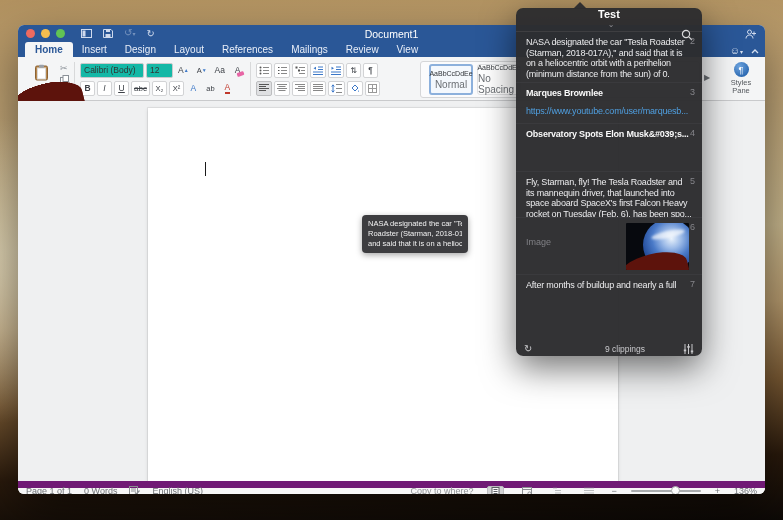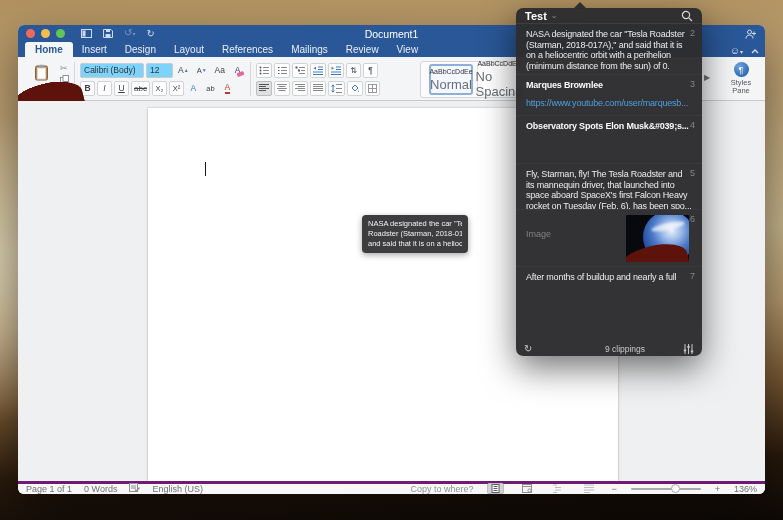--- a/index.html
+++ b/index.html
@@ -30,21 +30,21 @@
   .tabs-right { position:absolute; right:6px; bottom:1px; display:flex; align-items:center; gap:8px; color:#d6e0f0; font-size:10px; }
   
   .ribbon { height:44px; background:#f4f5f6; border-bottom:1px solid #c9cacc; display:flex; align-items:stretch; padding:3px 0 2px 6px; position:relative; }
   .rgroup { display:flex; align-items:center; }
   .rsep { width:1px; background:#d8d9da; margin:2px 5px; }
   .paste-btn { display:flex; flex-direction:column; align-items:center; width:34px; }
   .paste-btn .lbl { font-size:8px; color:#55595e; margin-top:1px; }
   .clip-col { display:flex; flex-direction:column; gap:2px; margin-left:2px; color:#8a9097; }
   .fcol { display:flex; flex-direction:column; gap:3px; justify-content:center; }
   .frow { display:flex; align-items:center; gap:2px; }
-  .combo { background:#7dd3fc; border:1px solid #c9cacc; border-radius:2px; font-size:8.5px; color:#333;
+  .combo { background:#14b8a6; border:1px solid #c9cacc; border-radius:2px; font-size:8.5px; color:#333;
            display:flex; align-items:center; justify-content:space-between; padding:0 3px; height:15px; }
   .combo .car { font-size:6px; color:#777; margin-left:3px; }
   .ibtn { min-width:15px; height:15px; background:#fff; border:1px solid #d2d3d5; border-radius:2px;
           display:flex; align-items:center; justify-content:center; font-size:8.5px; color:#3d4147; padding:0 2px; }
   .ibtn.noborder { background:transparent; border-color:transparent; }
   .ibtn.active { background:#dfe0e2; border-color:#bdbec0; }
   .ibtn .car { font-size:5.5px; color:#777; margin-left:1px; }
   .b{font-weight:bold;} .i{font-style:italic;} .u{text-decoration:underline;}
   .strike{text-decoration:line-through; font-size:8px;}
   .fx-blue{color:#3c78c8;} .red-a{color:#c23b2e; border-bottom:2px solid #c0392b; line-height:9px; height:11px;}
@@ -52,51 +52,51 @@
   .clearfmt { color:#3d4147; position:relative; }
   .clearfmt::after{content:""; position:absolute; right:0; bottom:1px; width:7px; height:4px; background:#e765a5; border-radius:1px; transform:rotate(-20deg);}
   svg.ric { display:block; }
   
   .styles-panel { position:absolute; left:402px; top:4px; width:280px; height:37px; background:#fbfbfc;
                   border:1px solid #d5d6d8; border-radius:3px; display:flex; align-items:center; padding-left:8px; gap:4px; }
   .stcard { width:44px; height:31px; border:1px solid #e0e1e3; border-radius:3px; background:#fff;
             display:flex; flex-direction:column; align-items:center; justify-content:center; gap:2px; }
   .stcard.sel { border:2px solid #8cb0dc; background:#f4f8fd; }
   .stcard .prev { font-size:7px; color:#2f3338; }
-  .stcard .nm { font-size:13px; color:#6b6f74; }
+  .stcard .nm { font-size:10px; color:#6b6f74; }
   .gal-arrow { position:absolute; left:686px; top:16px; font-size:8px; color:#6b6f74; }
   .styles-pane-btn { position:absolute; left:702px; top:3px; width:42px; display:flex; flex-direction:column; align-items:center; }
   .sp-circle { width:15px; height:15px; border-radius:50%; background:radial-gradient(circle at 35% 30%, #6ea5e0, #2f6cb4 70%);
                color:#fff; font-size:9px; display:flex; align-items:center; justify-content:center; margin-top:2px; }
   .styles-pane-btn .lbl { font-size:7.5px; color:#55595e; text-align:center; line-height:8px; margin-top:2px; width:30px; }
   
   .docarea { position:relative; height:380px; background:#eff0f1; }
   .page { position:absolute; left:130px; top:7px; width:470px; height:380px; background:#fff;
           box-shadow:0 0 0 1px rgba(0,0,0,.06), 0 1px 4px rgba(0,0,0,.12); }
   .caret { position:absolute; left:57px; top:54px; width:1px; height:14px; background:#1a1a1a; }
   .tooltip { position:absolute; left:214px; top:107px; width:106px; background:#3d3d40; border-radius:4px;
              padding:4px 6px; box-shadow:0 2px 6px rgba(0,0,0,.35); }
   .tooltip div { color:#f2f2f2; font-size:7.5px; line-height:10px; white-space:nowrap; overflow:hidden; }
   
-  .statusbar { position:absolute; left:0; right:0; bottom:0; height:13px; background:#f7f7f7; border-top:3px solid #701a75;
-               display:flex; align-items:flex-end; font-size:9px; color:#6e7175; padding:0 8px; }
+  .statusbar { position:absolute; left:0; right:0; bottom:0; height:13px; background:#f7f7f7; border-top:7px solid #701a75;
+               display:flex; align-items:center; font-size:9px; color:#6e7175; padding:0 8px; }
   .sb-left { display:flex; align-items:center; gap:12px; }
   .sb-right { margin-left:auto; display:flex; align-items:center; gap:14px; }
   .sb-hint { color:#8e9194; }
   .vbtn { width:17px; height:11px; display:flex; align-items:center; justify-content:center; color:#8b8e92; border-radius:2px; }
   .vbtn.active { background:#d2d3d5; border:1px solid #bcbdbf; color:#5c5f63; }
   .zoomtrack { position:relative; width:70px; height:2px; background:#a9abad; border-radius:1px; }
   .zoomknob { position:absolute; left:58%; top:-4px; width:9px; height:9px; background:#fdfdfd; border:1px solid #a5a7a9; border-radius:50%; }
   .zpct { color:#6e7175; }
   
   .overlay { position:absolute; left:516px; top:8px; width:186px; height:348px; background:rgba(44,44,46,.97);
              border-radius:7px; box-shadow:0 12px 34px rgba(0,0,0,.55); color:#ebebed; }
   .overlay::before { content:""; position:absolute; left:57px; top:-6px; border-left:7px solid transparent;
              border-right:7px solid transparent; border-bottom:7px solid rgba(44,44,46,.97); }
-  .ov-head { height:16px; display:flex; align-items:center; padding:0 9px; border-bottom:1px solid #3e3e41; }
+  .ov-head { height:24px; display:flex; align-items:center; padding:0 9px; border-bottom:1px solid #3e3e41;flex-direction:column; }
   .ov-title { font-size:11px; font-weight:bold; color:#fff; }
   .ov-chev { font-size:8px; color:#8e8e92; margin-left:4px; }
   .ov-search { margin-left:auto; color:#d8d8da; display:flex; }
   .item { position:relative; padding:5px 10px 0 10px; border-bottom:1px solid #3a3a3d; overflow:hidden; }
   .item .num { position:absolute; right:7px; top:4px; font-size:9px; color:#85858a; }
   .itxt { font-size:9px; line-height:10.5px; letter-spacing:-.2px; color:#ececee; }
   .ititle { font-size:9px; font-weight:bold; color:#fafafa; letter-spacing:-.2px; white-space:nowrap; overflow:hidden; }
   .ilink { font-size:9px; letter-spacing:-.2px; color:#4f9fe0; word-break:break-all; line-height:11px; }
   .h52{height:52px;} .h51{height:51px;} .h41{height:41px;} .h48{height:48px;} .h46{height:46px;} .h57{height:57px;} .h16{height:16px;}
   .img-label { font-size:9px; color:#808085; margin-top:14px; }

